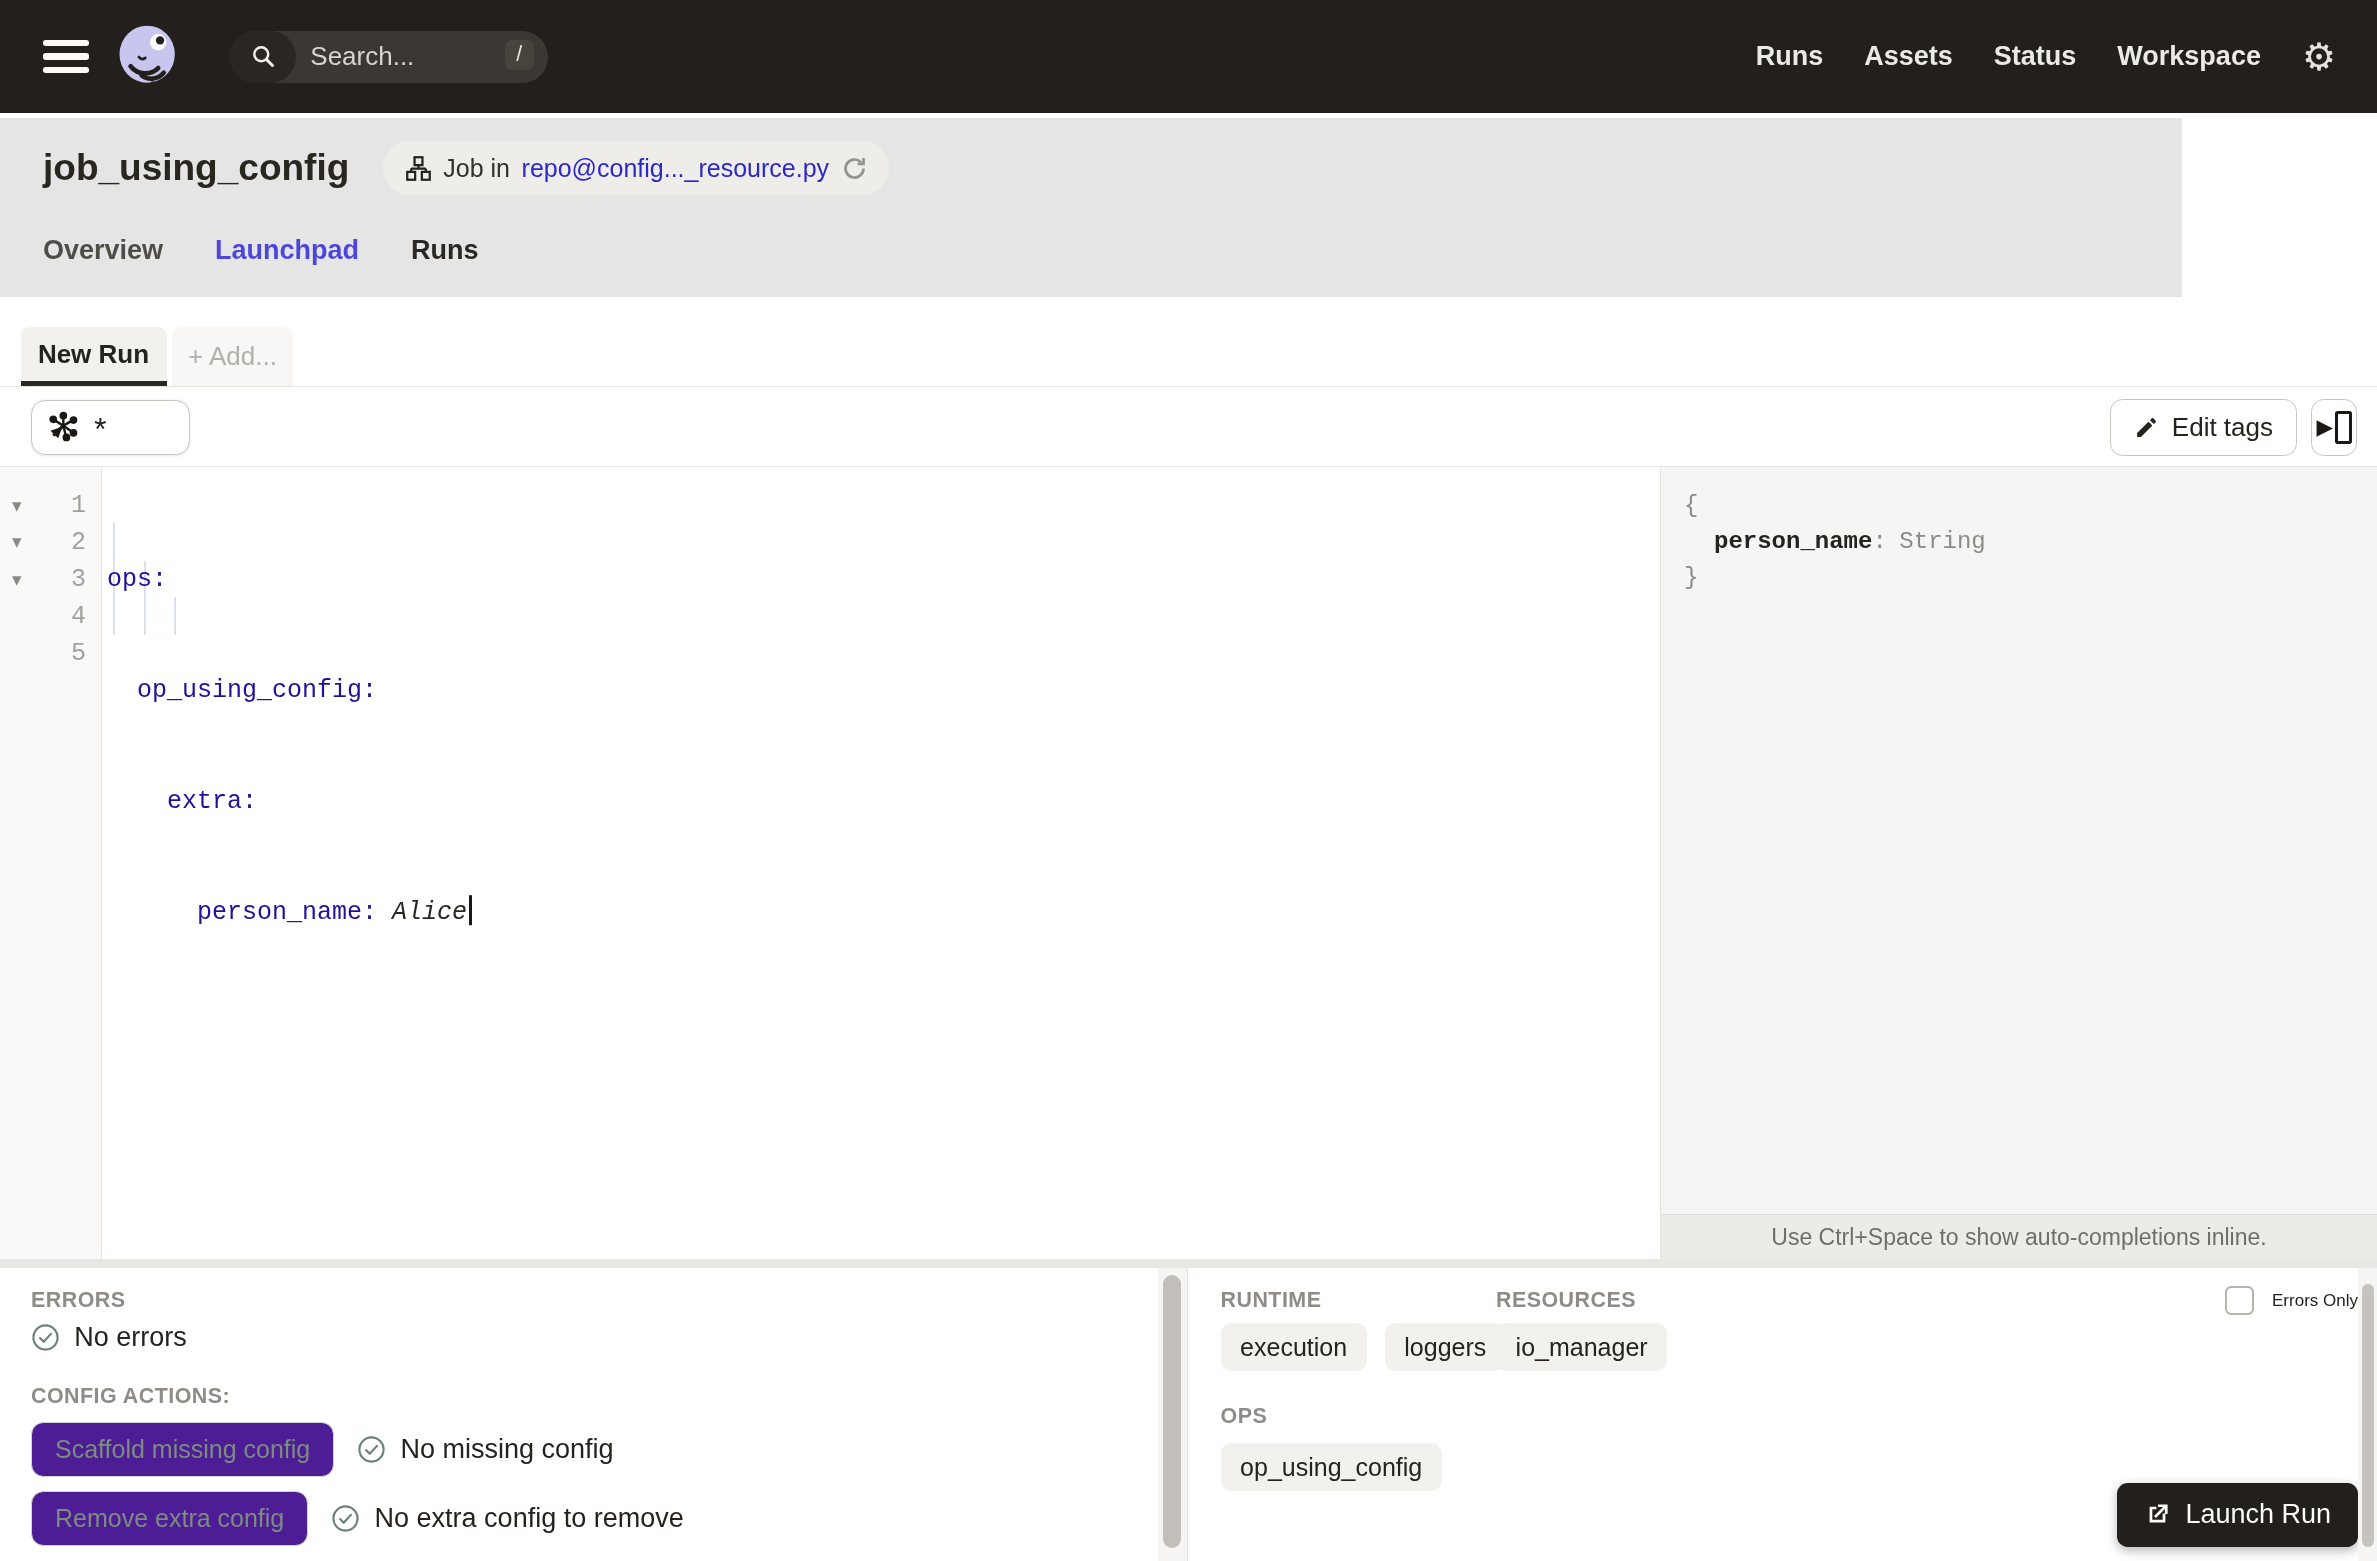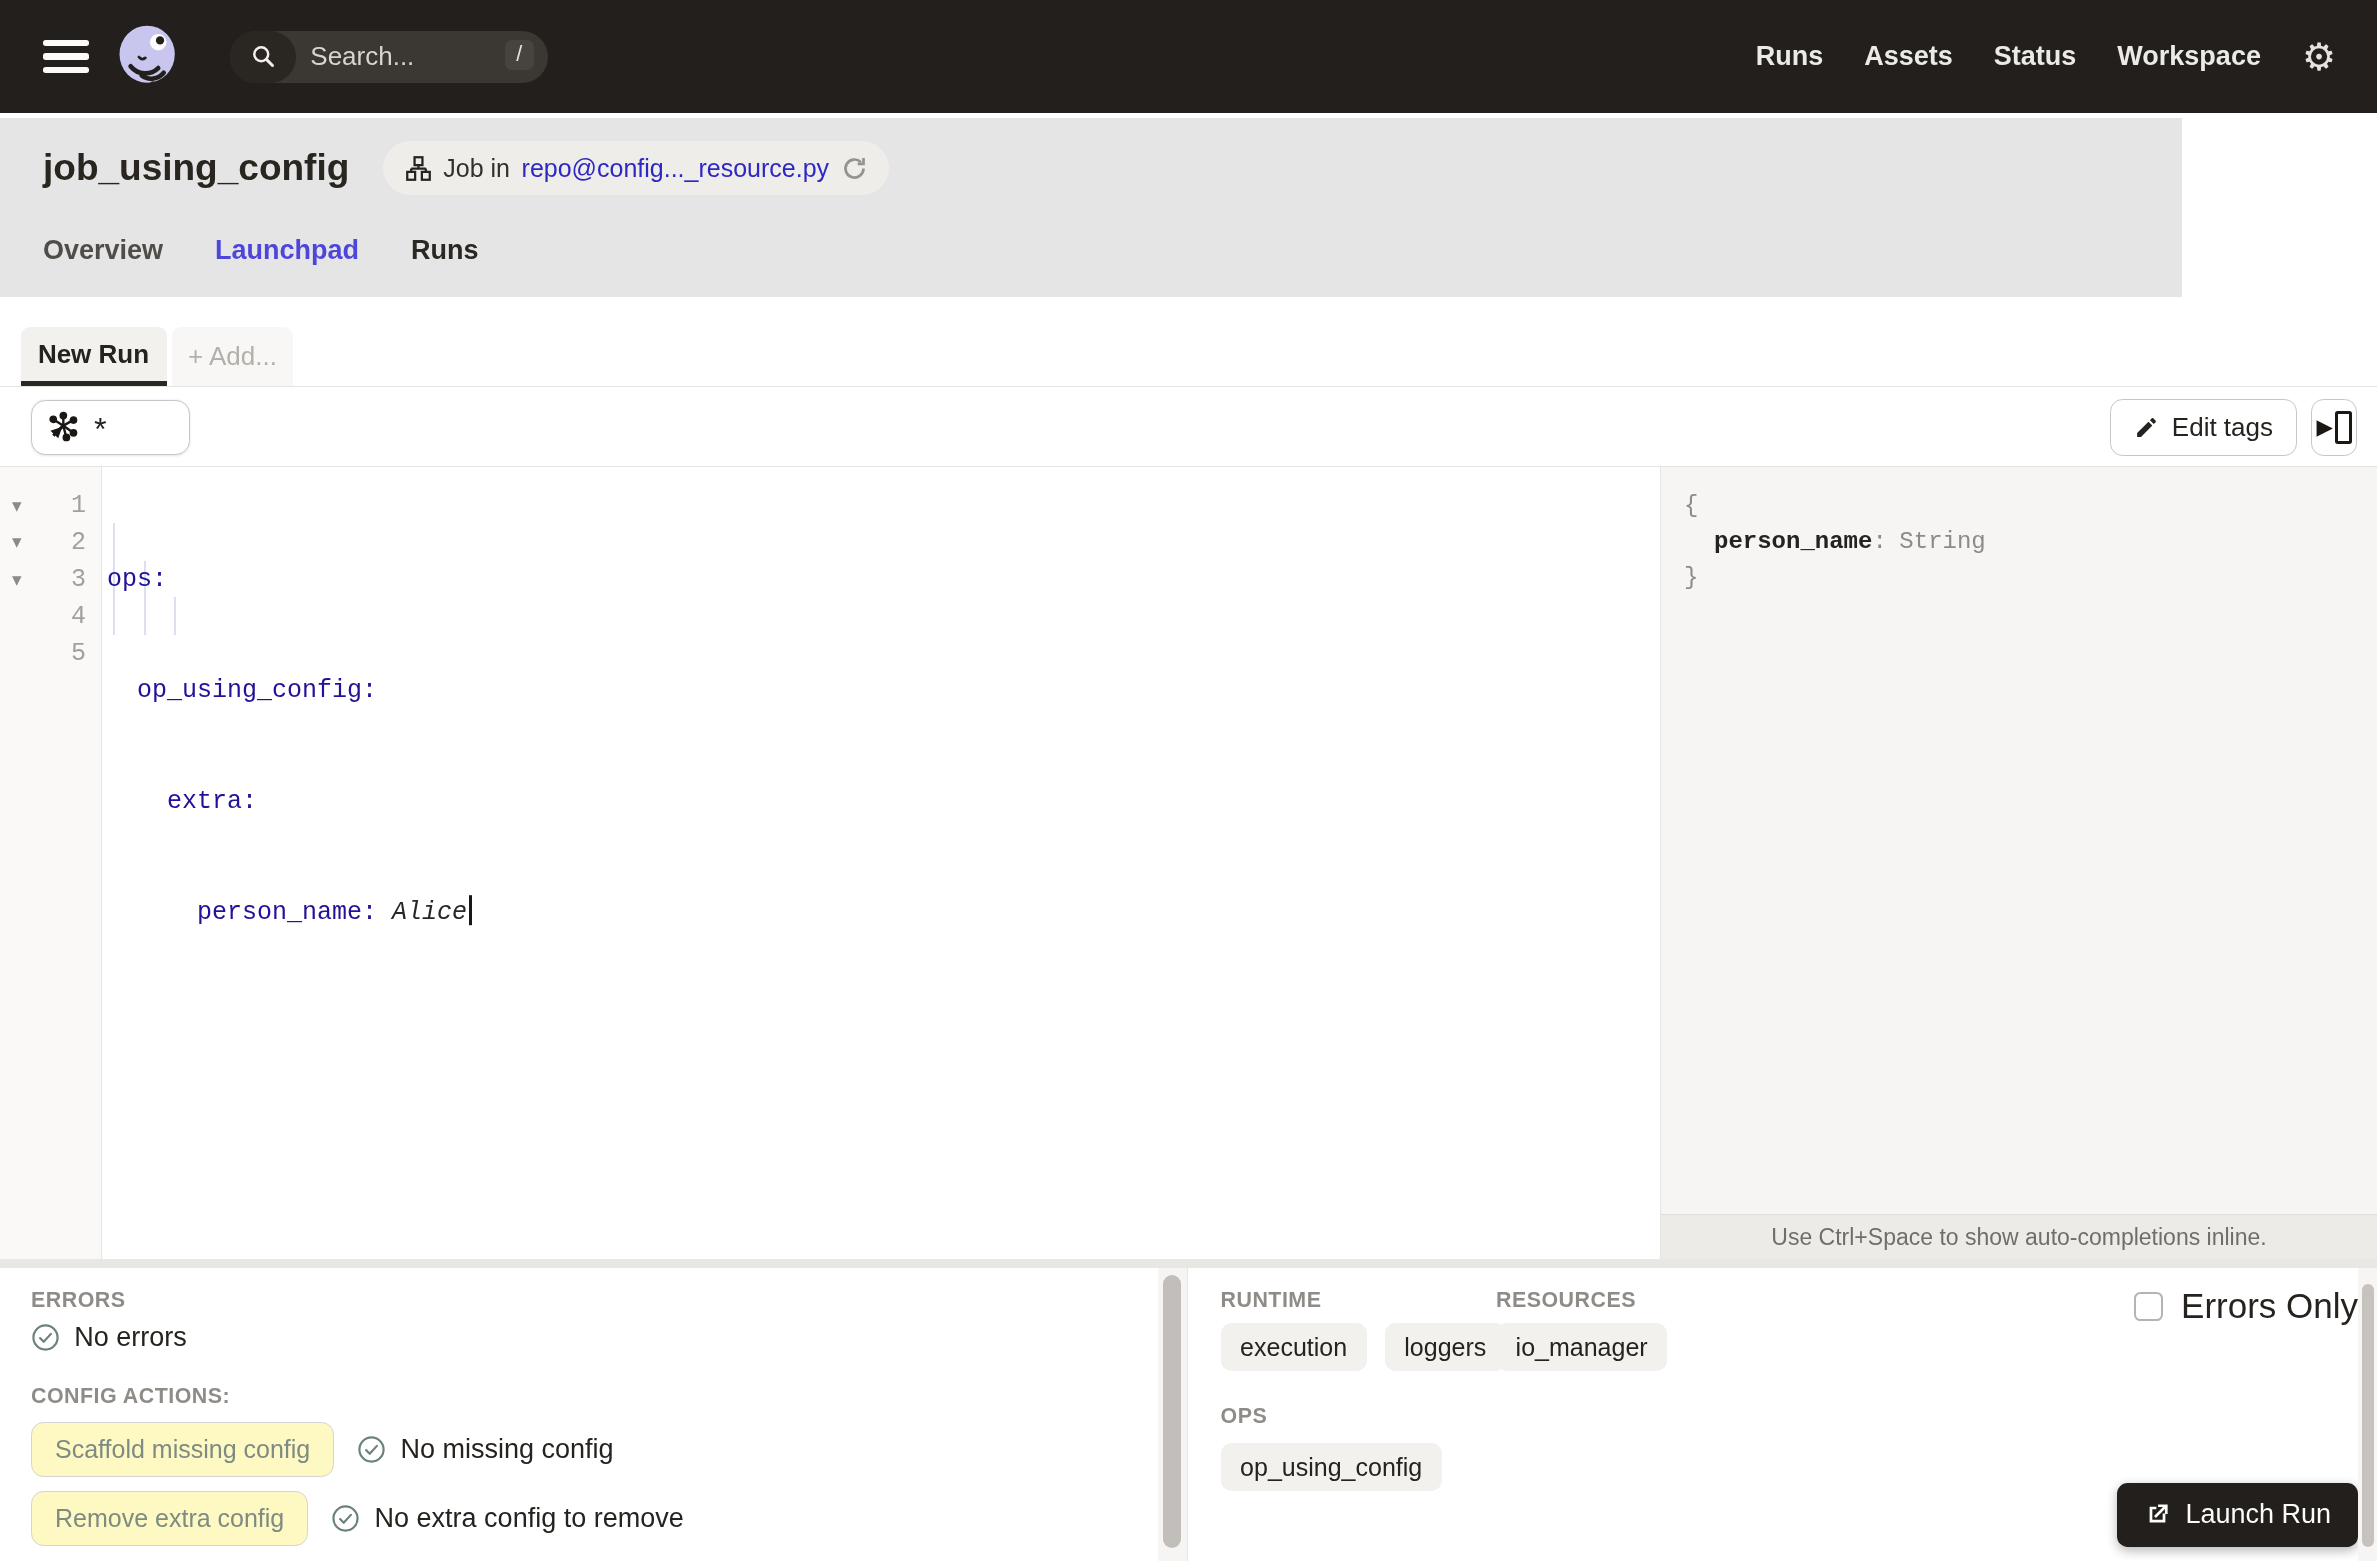--- a/index.html
+++ b/index.html
@@ -95,31 +95,31 @@
            border-top:0.9px solid #E0DEDA;display:flex;align-items:center;justify-content:center;
            font-size:23px;color:#716E69;box-sizing:border-box;}
 
   .hdivider{position:absolute;left:0;top:1259px;width:2377px;height:9px;background:#E9E7E4;}
 
   
   .bottom{position:absolute;left:0;top:1268px;width:2377px;height:293px;background:#fff;}
   .sec-label{font-size:21.4px;font-weight:bold;color:#8F8C87;letter-spacing:0.5px;}
   .status-row{display:flex;align-items:center;gap:14.3px;font-size:27px;color:#26231F;}
   .ghost-btn{height:55px;display:flex;align-items:center;padding:0 23px;border:1.8px solid #D6D4D0;
-             border-radius:12.5px;background:#fef9c3;font-size:25px;color:#7D8B82;box-sizing:border-box;
+             border-radius:12.5px;background:#4c1d95;font-size:25px;color:#7D8B82;box-sizing:border-box;
              cursor:default;white-space:nowrap;}
   .action-row{position:absolute;display:flex;align-items:center;gap:23px;}
   .tag-pill{height:48px;display:flex;align-items:center;padding:0 19.6px;background:#F2F1EE;
             border-radius:10.7px;font-size:25px;color:#26231F;white-space:nowrap;}
   .mid-scroll{position:absolute;left:1158px;top:0;width:30px;height:293px;background:#F6F5F3;
               border-right:1.8px solid #E6E4E1;box-sizing:border-box;}
   .mid-thumb{position:absolute;left:5.4px;top:7.1px;width:18px;height:273px;background:#C2BFBA;border-radius:9px;}
   .bright{position:absolute;left:1191px;top:0;width:1167px;height:293px;}
   .errors-only{position:absolute;right:0;top:18px;display:flex;align-items:center;gap:18px;
-               font-size:35px;color:#26231F;}
+               font-size:17px;color:#26231F;}
   .checkbox{width:29px;height:29px;border:2.7px solid #B7B4AF;border-radius:6.3px;background:#fff;
             box-sizing:border-box;cursor:pointer;}
   .launch-btn{position:absolute;right:0;bottom:14.3px;height:64px;display:flex;align-items:center;
               gap:14.3px;padding:0 27px;background:#231F1C;color:#FCFCFB;border-radius:10.7px;
               font-size:27px;cursor:pointer;box-shadow:0 3.6px 10.7px rgba(0,0,0,.28);}
   .right-scroll{position:absolute;left:2358px;top:0;width:19.6px;height:293px;background:#F6F5F3;}
   .right-thumb{position:absolute;left:3.6px;top:16px;width:12.5px;height:263px;background:#C6C3BE;border-radius:7.1px;}
 </style>
 </head>
 <body>

